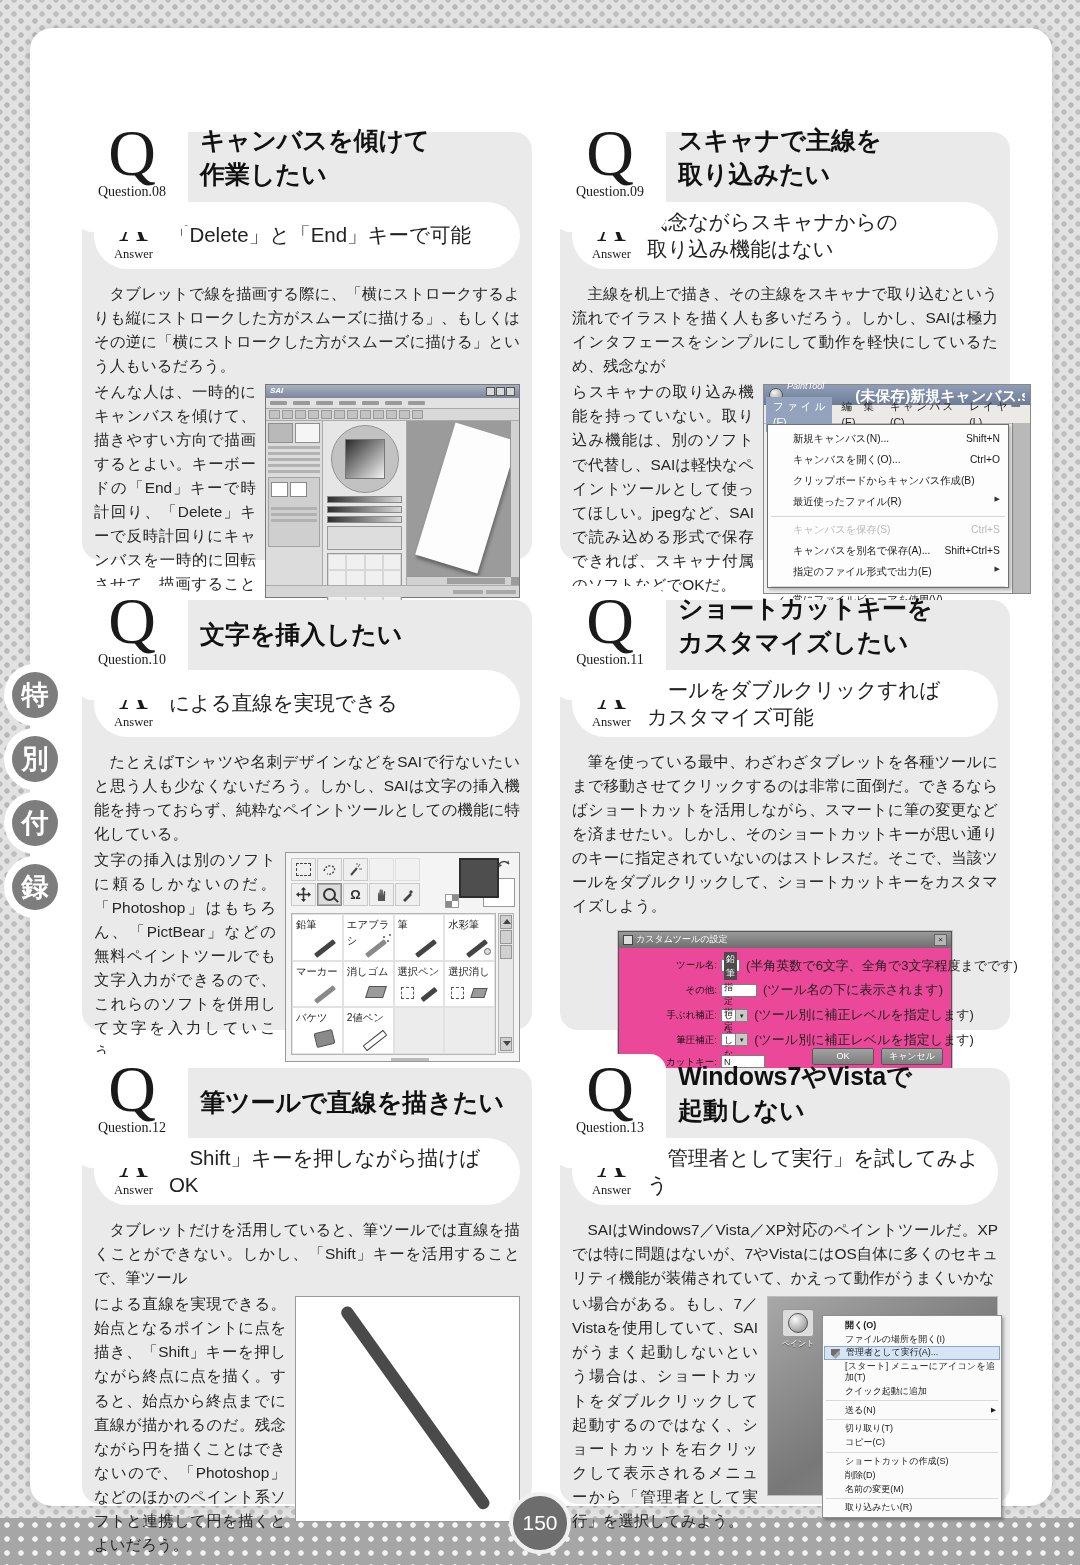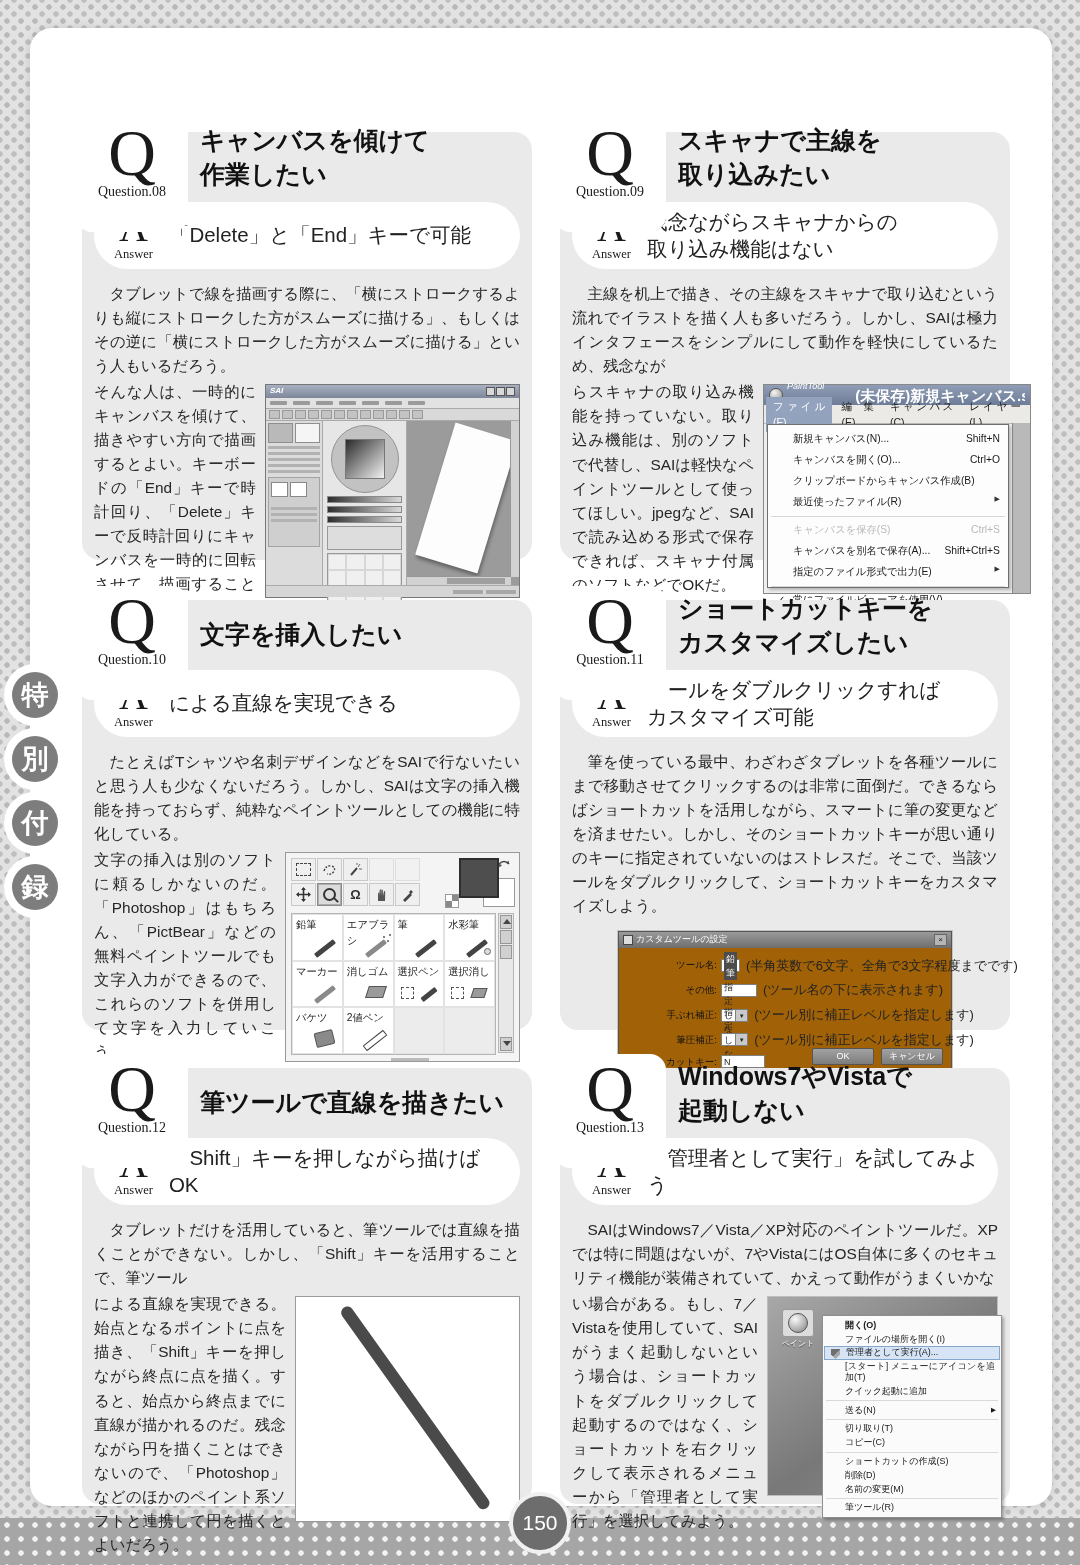--- a/index.html
+++ b/index.html
@@ -126,21 +126,21 @@
   .bucketI{position:absolute;right:8px;bottom:7px;width:17px;height:13px;background:#8a8a8a;border:1px solid #555;transform:rotate(-14deg);border-radius:2px;}
   .selsq{position:absolute;left:6px;bottom:7px;width:11px;height:10px;border:1px dashed #555;}
   .tp-scroll{position:absolute;right:5px;top:60px;bottom:8px;width:14px;background:#e8e8e8;border:1px solid #b5b5b5;}
   .tsb{height:12px;background:#d0d0d0;border:1px solid #979797;position:relative;margin:1px;}
   .tsb.up::after,.tsb.dn::after{content:"";position:absolute;left:2px;border-left:4px solid transparent;border-right:4px solid transparent;}
   .tsb.up::after{top:3px;border-bottom:5px solid #444;}
   .tsb.dn::after{top:3px;border-top:5px solid #444;}
   .tsb.dn{position:absolute;bottom:0;left:0;right:0;}
   .tp-foot{position:absolute;bottom:0;left:45%;width:38px;height:3px;background:#bbb;}
   
-  .dlg{border:1px solid #555;background:#a16207;height:140px;font-size:9.5px;position:relative;box-shadow:0 0 0 1px #c4c4c4;}
+  .dlg{border:1px solid #555;background:#ec4899;height:140px;font-size:9.5px;position:relative;box-shadow:0 0 0 1px #c4c4c4;}
   .dlg-tb{height:16px;background:linear-gradient(#9a9a9a,#6e6e6e);color:#fff;display:flex;align-items:center;padding:0 4px;gap:3px;font-size:9px;}
   .dlg-ico{width:8px;height:8px;background:#ddd;border:1px solid #444;flex:none;}
   .dlg-x{margin-left:auto;width:11px;height:10px;background:#b5b5b5;border:1px solid #666;color:#222;font-size:8px;line-height:9px;text-align:center;}
   .dlg-body{padding:8px 8px 0;}
   .drw{display:flex;align-items:center;margin-bottom:4.5px;}
   .dlbl{width:90px;text-align:right;padding-right:4px;color:#111;flex:none;}
   .din{width:62px;height:13px;background:#fff;border:1px solid #7f7f7f;font-size:9px;padding:0 2px;display:flex;align-items:center;box-sizing:border-box;}
   .din.sel span{background:#4c4c4c;color:#fff;padding:0 2px;}
   .din.small{width:44px;}
   .ddbtn{width:12px;height:13px;background:#c9c9c9;border:1px solid #7f7f7f;border-left:0;font-size:6px;text-align:center;line-height:12px;box-sizing:border-box;flex:none;}
@@ -601,21 +601,21 @@
                 <div class="wsep"></div>
                 <div class="wrow"><span>送る(N)</span><span class="warr">▶</span></div>
                 <div class="wsep"></div>
                 <div class="wrow"><span>切り取り(T)</span></div>
                 <div class="wrow"><span>コピー(C)</span></div>
                 <div class="wsep"></div>
                 <div class="wrow"><span>ショートカットの作成(S)</span></div>
                 <div class="wrow"><span>削除(D)</span></div>
                 <div class="wrow"><span>名前の変更(M)</span></div>
                 <div class="wsep"></div>
-                <div class="wrow"><span>筆ツール(R)</span></div>
+                <div class="wrow"><span>取り込みたい(R)</span></div>
               </div>
             </div>
           </figure>
         </div>
       </div>
     </section>
 
   </div>
 
   <div class="side-tab" style="top:664px;">

